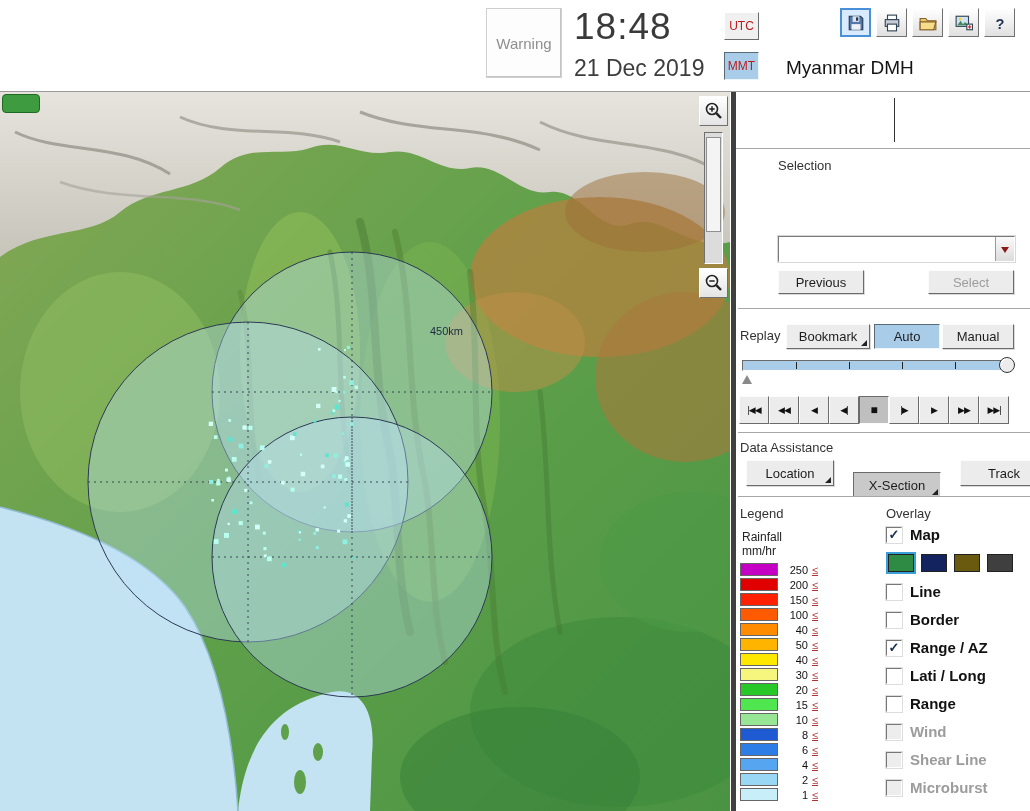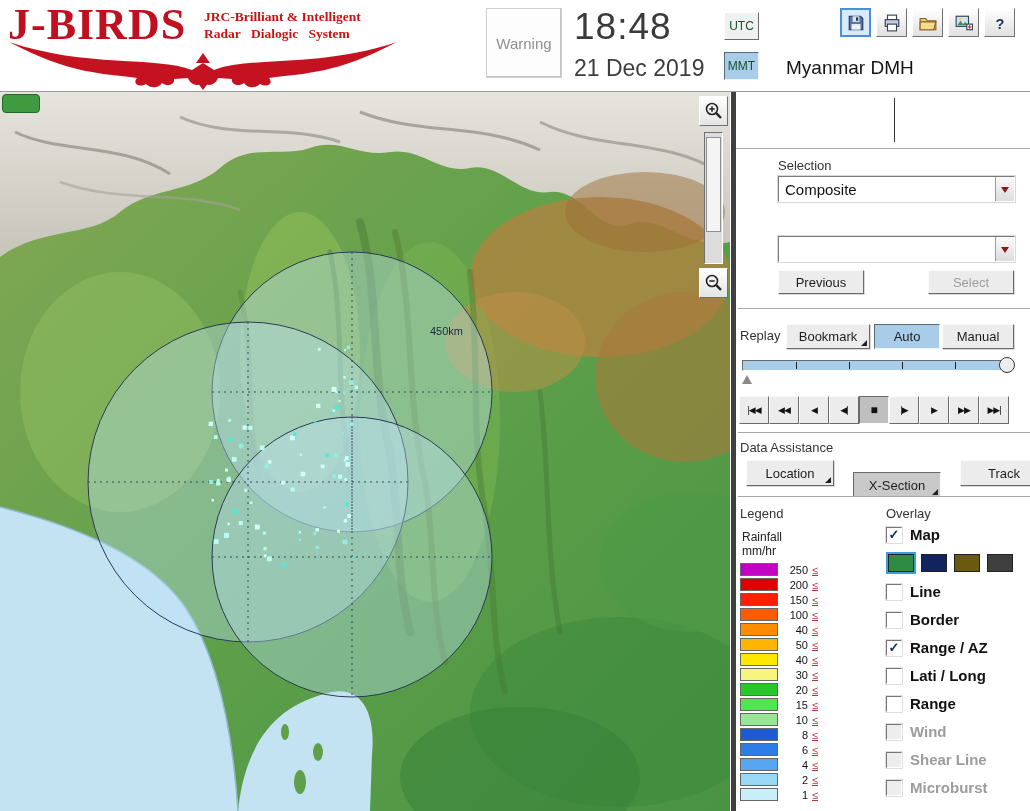--- a/index.html
+++ b/index.html
@@ -16,21 +16,21 @@
   .logo-sub2 { position:absolute; left:198px; top:26px; font-family:"Liberation Serif", serif; font-weight:bold; font-size:13.5px; color:#cc1111; word-spacing:7px; white-space:nowrap; }
   .eagle { position:absolute; left:0; top:40px; width:395px; height:50px; }
 
   .warning-box { position:absolute; left:486px; top:8px; width:76px; height:70px; background:#fdfdfd;
     border:1px solid #cfcfcf; box-shadow:inset -1px -1px 0 #c4c4c4, inset 1px 1px 0 #ffffff;
     display:flex; align-items:center; justify-content:center; color:#8f8f8f; font-size:15px; }
   .clock-time { position:absolute; left:574px; top:6px; font-size:37px; color:#3a3a3a; letter-spacing:1px; }
   .clock-date { position:absolute; left:574px; top:55px; font-size:23px; color:#3d3d3d; white-space:nowrap; }
 
   .tz { position:absolute; left:724px; top:12px; width:35px; }
-  .tz-btn { width:35px; height:28px; font-size:12px; color:#14532d; display:flex; align-items:center; justify-content:center; cursor:default; font-family:inherit; }
+  .tz-btn { width:35px; height:28px; font-size:12px; color:#b91c1c; display:flex; align-items:center; justify-content:center; cursor:default; font-family:inherit; }
   .tz-utc { background:#f0f0f0; border:1px solid; border-color:#fff #6b6b6b #6b6b6b #fff; margin-bottom:12px; }
   .tz-mmt { background:var(--accent,#a9cde9); border:1px solid; border-color:#5a6b78 #eef6fb #eef6fb #5a6b78; }
 
   .toolbar { position:absolute; left:840px; top:8px; display:flex; gap:5px; }
   .tool-btn { width:31px; height:29px; background:linear-gradient(#ffffff,#e0e0e0); border:1px solid; border-color:#fff #707070 #707070 #fff; display:flex; align-items:center; justify-content:center; }
   .tool-btn.selected { border:2px solid #4a90d9; background:#d8eafd; }
   .station-title { position:absolute; left:786px; top:57px; font-size:19px; color:#141414; }
 
   
   .map-area { position:absolute; left:0; top:92px; width:730px; height:719px; overflow:hidden; background:#cfe3d2; }
@@ -102,33 +102,20 @@
   .ov-swatches { display:flex; gap:7px; margin:1px 0 11px 2px; height:18px; }
   .ov-swatch { width:26px; height:18px; border:1px solid #222; }
   .ov-swatch.selected { outline:2px solid #3ba0d8; }
 </style>
 </head>
 <body>
 
 <div id="app">
 
   <div class="header">
-    <div class="logo">
-      <div class="logo-title">J-BIRDS</div>
-      <div class="logo-sub1">JRC-Brilliant &amp; Intelligent</div>
-      <div class="logo-sub2">Radar Dialogic System</div>
-      <svg class="eagle" viewBox="0 0 395 50">
-        <path fill="#c41220" d="M3,2 C80,28 150,16 186,30 L197,23 L208,30 C244,16 314,28 391,2
-          C330,34 300,33 263,38 C268,44 261,48 254,44 C249,49 241,48 238,43 C233,47 225,45 226,39
-          L212,38 C210,44 202,48 197,42 C192,48 184,44 182,38 L168,39 C169,45 161,47 156,43
-          C153,48 145,49 140,44 C133,48 126,44 131,38 C94,33 64,34 3,2 Z"></path>
-        <path fill="#c41220" d="M190,23 L197,13 L204,23 Z"></path>
-        <path fill="#c41220" d="M188,38 L197,50 L206,38 Z"></path>
-      </svg>
-    </div>
 
     <div class="warning-box">
       <span>Warning</span>
     </div>
 
     <div class="clock-time">18:48</div>
     <div class="clock-date">21 Dec 2019</div>
 
     <div class="tz">
       <button class="tz-btn tz-utc">UTC</button>
@@ -354,26 +341,20 @@
   </div>
 
   <div class="panel">
 
     <div class="station-box">
       <div class="vline"></div>
     </div>
 
     <div class="panel-label sel-label">Selection</div>
 
-    <div class="dropdown dd1">
-      <div class="dd-text">Composite</div>
-      <div class="dd-btn">
-        <span class="dd-arrow"></span>
-      </div>
-    </div>
     <div class="dropdown dd3">
       <div class="dd-text"></div>
       <div class="dd-btn">
         <span class="dd-arrow"></span>
       </div>
     </div>
 
     <button class="btn prev-btn">Previous</button>
     <button class="btn select-btn">Select</button>
 

